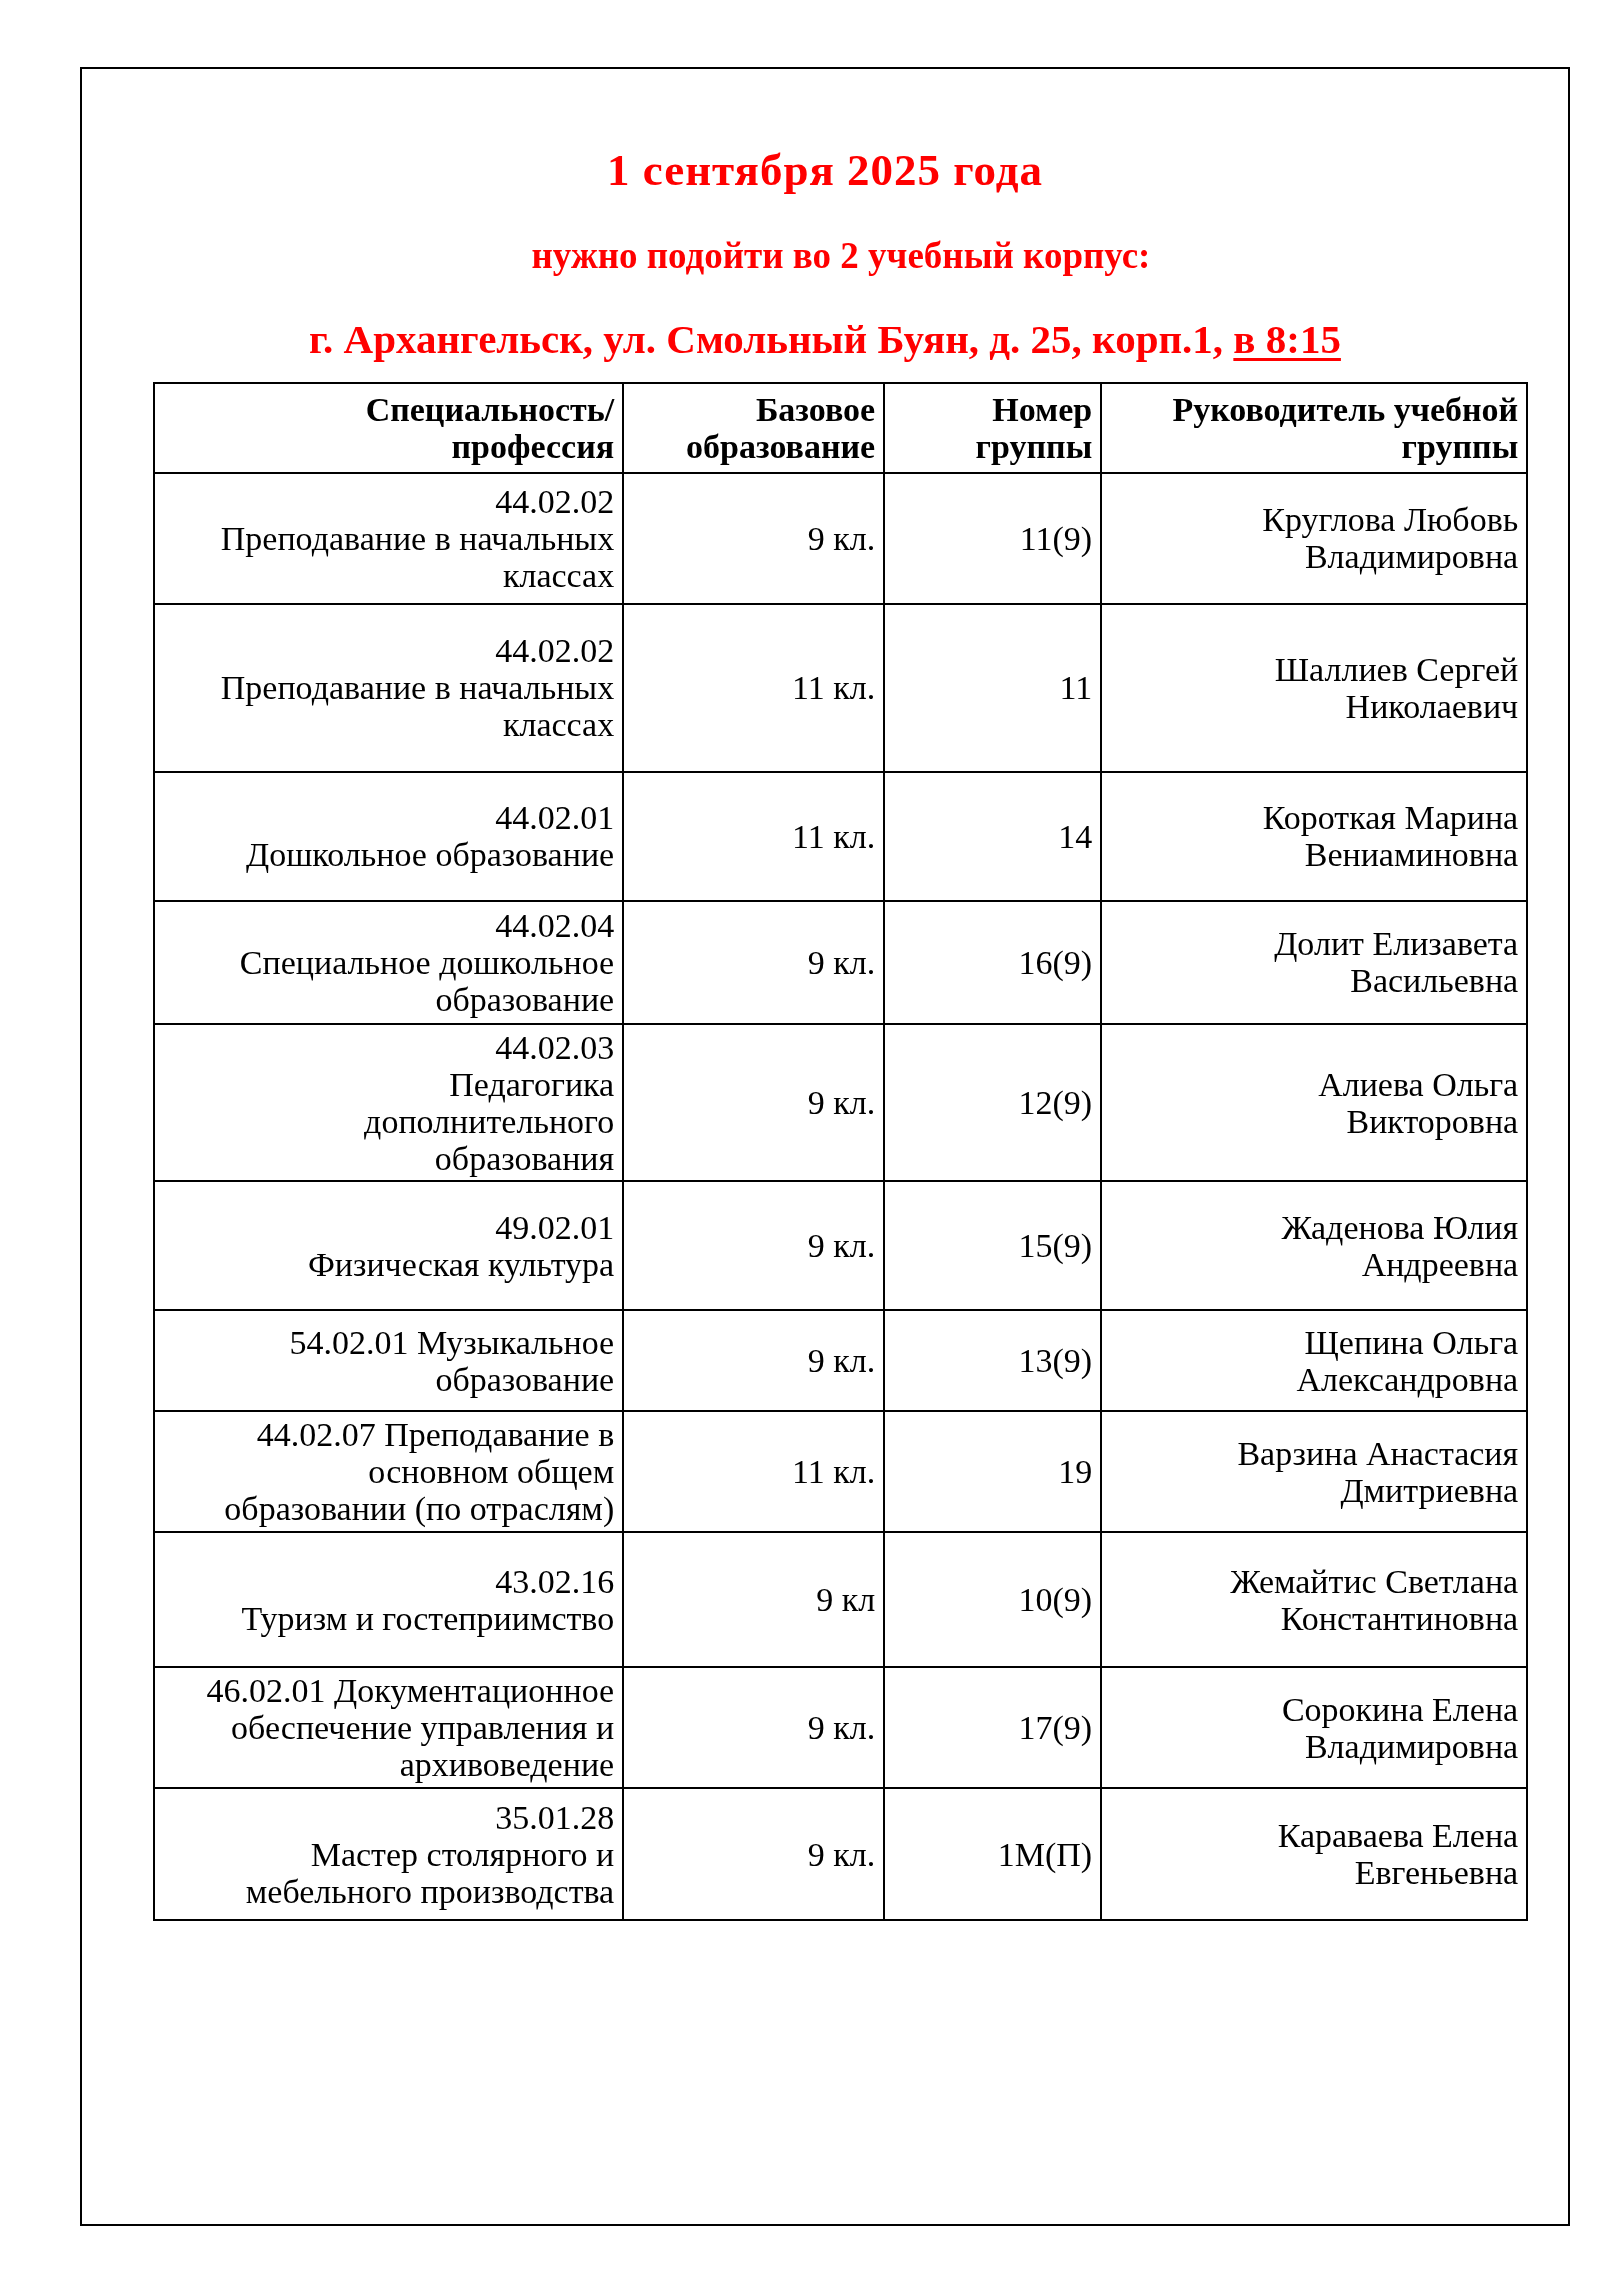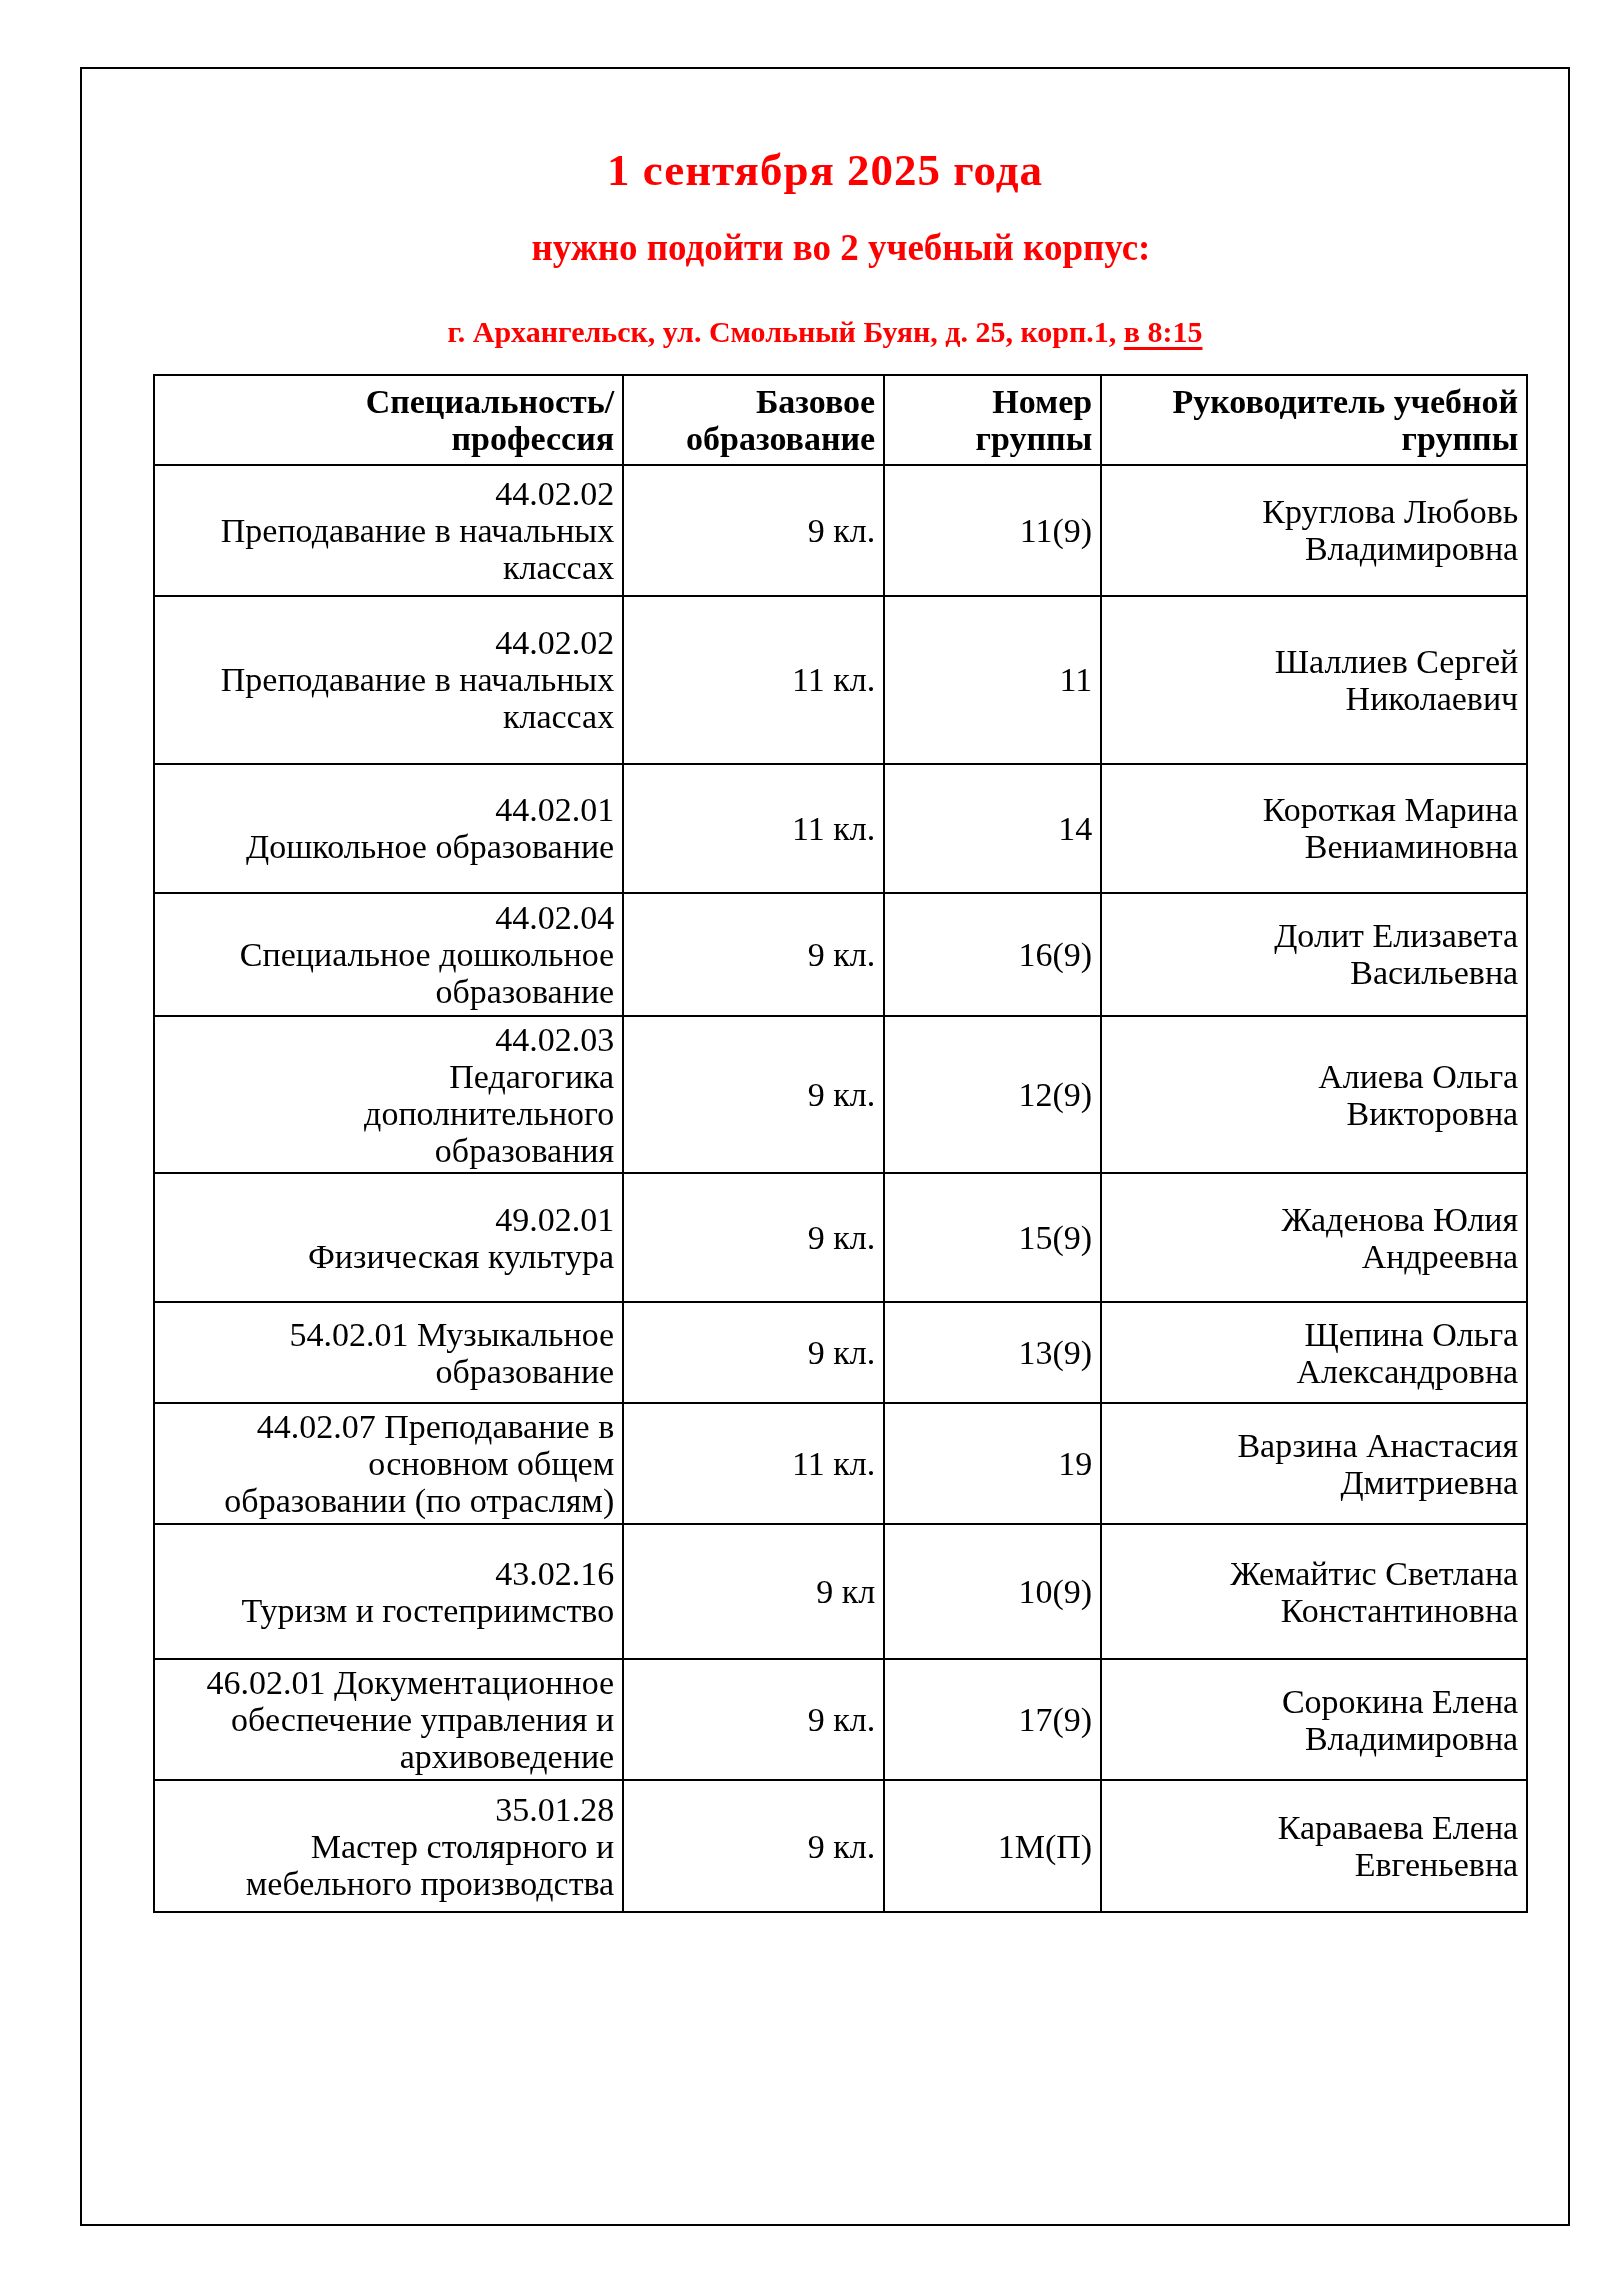--- a/index.html
+++ b/index.html
@@ -11,22 +11,22 @@
     position:relative;
   }
   .frame{
     position:absolute;left:80px;top:67px;
     width:1490px;height:2159px;
     border:2px solid #000;
     box-sizing:border-box;
   }
   .heading{ text-align:center; color:var(--accent,#ff0000); font-weight:bold; margin:0;}
   .title{ margin-top:73px; font-size:45px; line-height:57px; letter-spacing:1px;}
-  .subtitle{ margin-top:25px; font-size:37px; line-height:47px;padding-left:32px;}
-  .address{ margin-top:35px; font-size:30px; line-height:51px;}
+  .subtitle{ margin-top:33px; font-size:37px; line-height:47px;padding-left:32px;}
+  .address{ margin-top:35px; font-size:41px; line-height:51px;}
   .u{ text-decoration:underline; text-decoration-thickness:2.9px; text-underline-offset:4.9px;}
   table.schedule{
     margin:16.7px 0 0 71px;
     width:1372px;
     table-layout:fixed;
     border-collapse:collapse;
   }
   .schedule th,.schedule td{
     border:2.9px solid #000;
     text-align:right;

